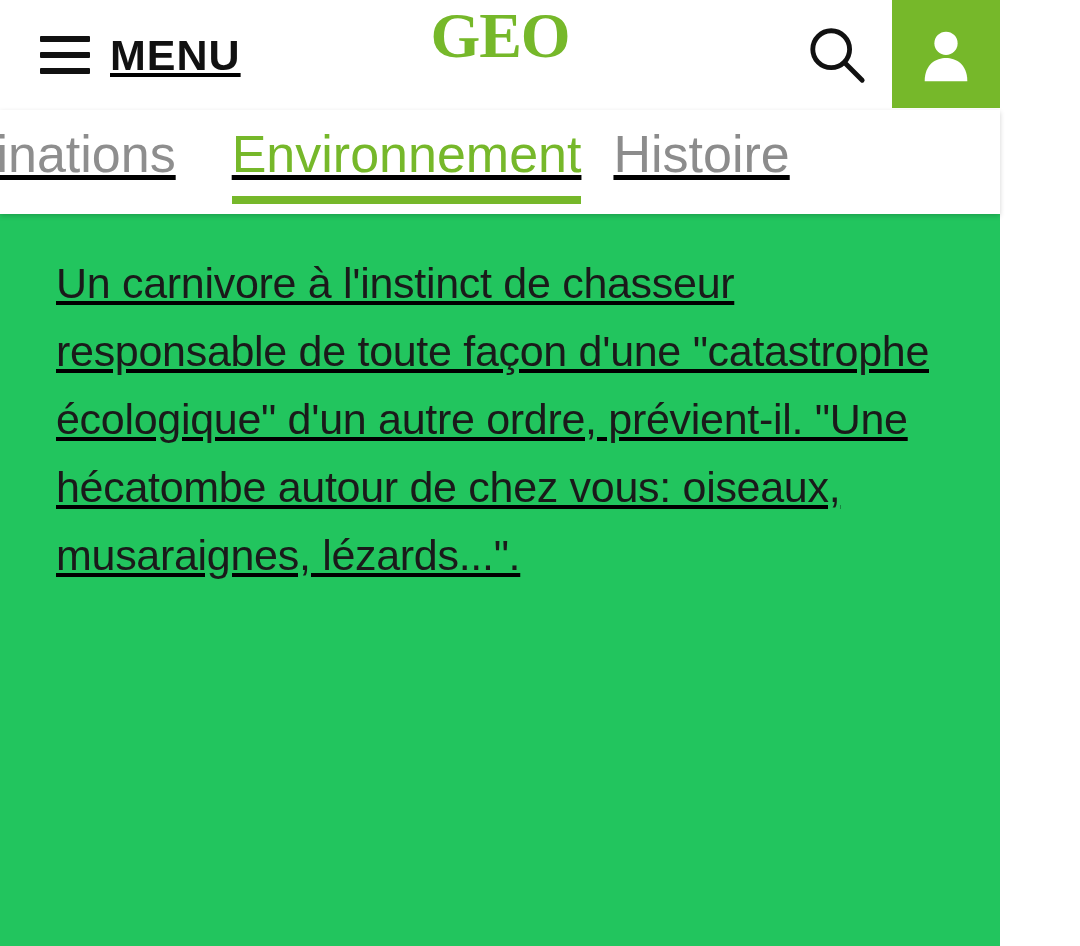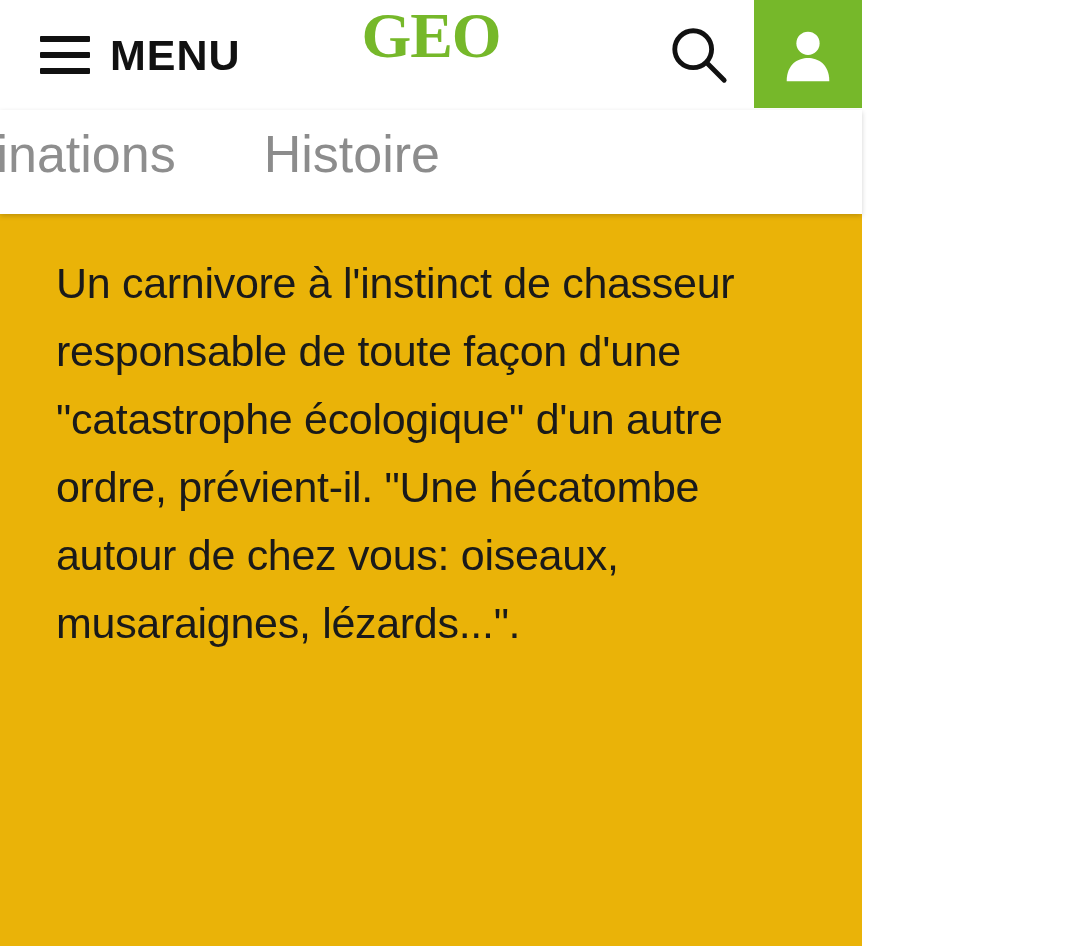--- a/index.html
+++ b/index.html
@@ -6,23 +6,24 @@
   html, body {
     width: 1080px;
     height: 946px;
     background: #ffffff;
     font-family: "Liberation Sans", sans-serif;
     overflow: hidden;
   }
 
   .page {
     position: relative;
-    width: 862px;
+    width: 1000px;
     height: 946px;
-    background: #eab308;
+    background: #22c55e;
+    text-decoration: underline;
   }
 
   
   .topbar {
     position: relative;
     height: 110px;
     width: 100%;
     background: #ffffff;
     display: flex;
     align-items: center;
@@ -141,21 +142,21 @@
   .nav-item.active::after {
     content: "";
     position: absolute;
     left: 0;
     right: 0;
     bottom: 0;
     height: 8px;
     background: #76b82a;
   }
   .nav-item.next {
-    margin-left: 88px;
+    margin-left: 32px;
     color: #8c8c8c;
   }
 
   
   .article {
     padding: 36px 48px 0 56px;
   }
   .article p {
     font-size: 43px;
     line-height: 1.58;
@@ -192,20 +193,21 @@
         <svg class="account-icon" viewBox="0 0 64 64">
           <circle cx="32" cy="21" r="12" fill="#ffffff"></circle>
           <path d="M10 60 C10 42 22 36 32 36 C42 36 54 42 54 60 Z" fill="#ffffff"></path>
         </svg>
       </button>
     </div>
   </div>
 
   <div class="navbar">
     <div class="nav-item partial">stinations</div>
+    <div class="nav-item active">Environnement</div>
     <div class="nav-item next">Histoire</div>
   </div>
 
   <div class="article">
     <p>Un carnivore à l'instinct de chasseur responsable de toute façon d'une "catastrophe écologique" d'un autre ordre, prévient-il. "Une hécatombe autour de chez vous: oiseaux, musaraignes, lézards...".</p>
   </div>
 
 </div>
 
 </body></html>

